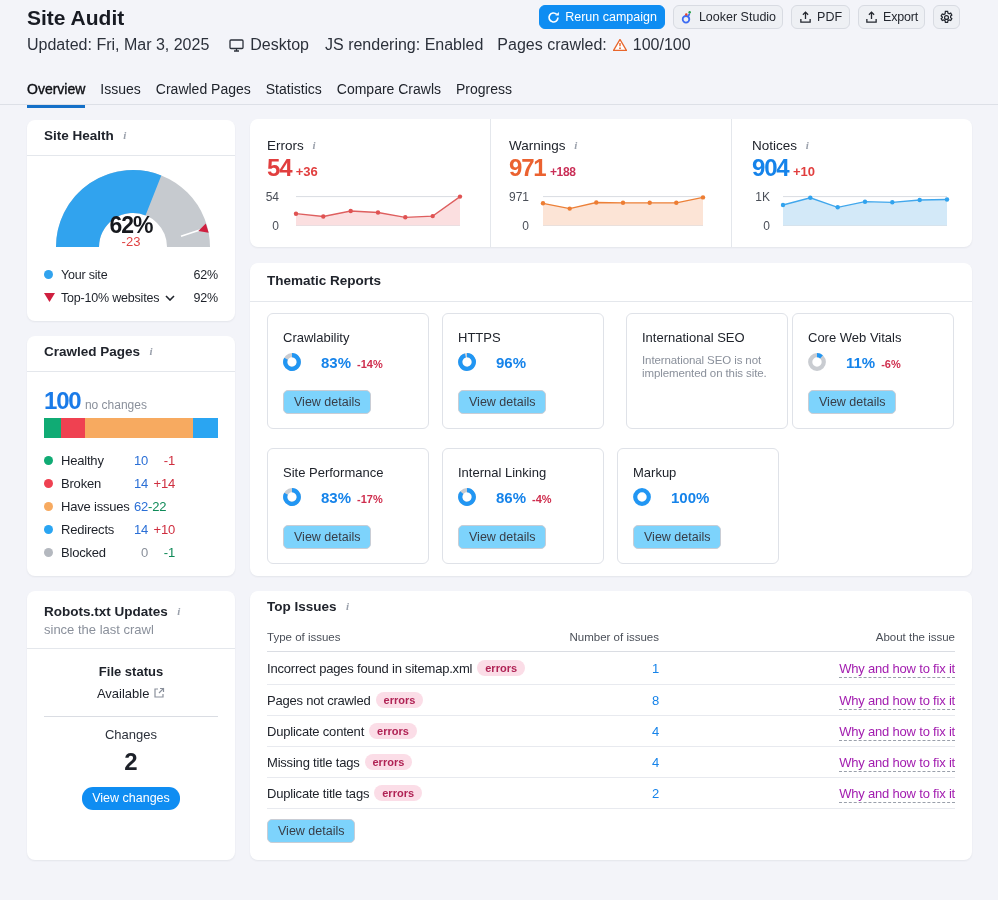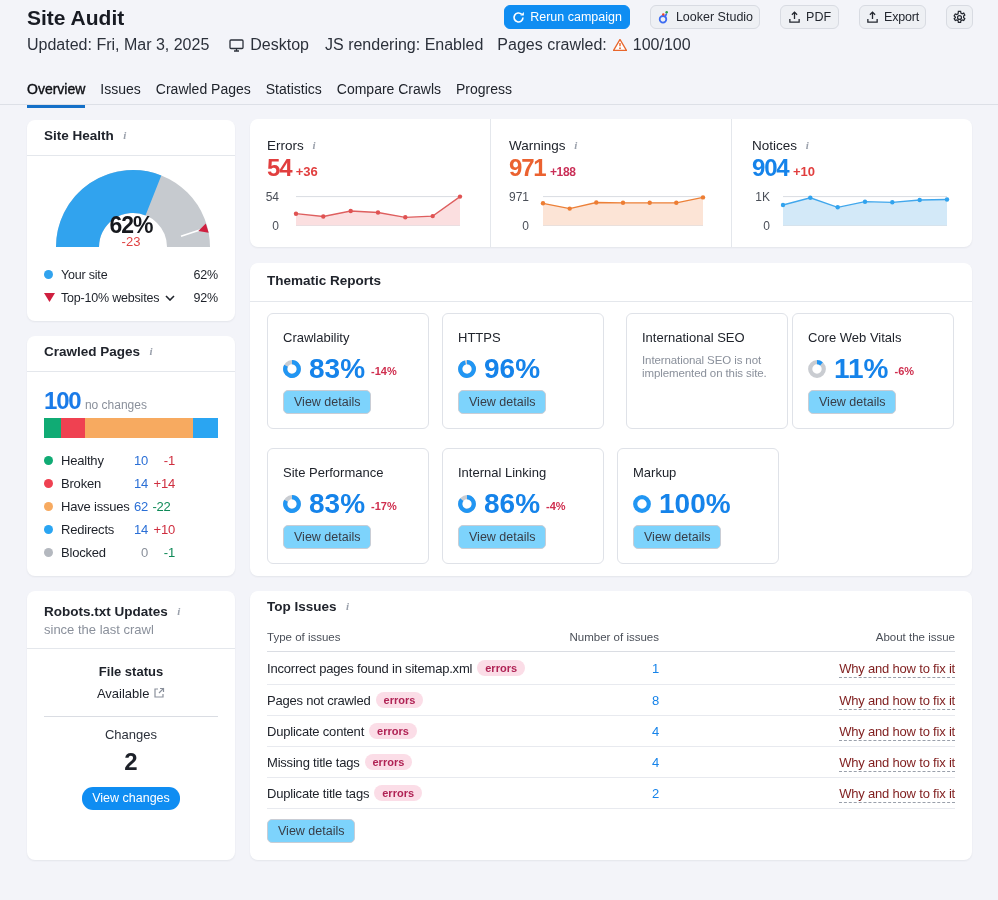--- a/index.html
+++ b/index.html
@@ -3,39 +3,39 @@
 <meta charset="utf-8">
 <style>
 * { margin:0; padding:0; box-sizing:border-box; }
 html,body { width:998px; height:900px; background:#f3f4f9; font-family:"Liberation Sans",sans-serif; color:#1d2129; overflow:hidden; }
 .page { width:998px; height:900px; position:relative; }
 .card { background:#fff; border-radius:8px; box-shadow:0 1px 2px rgba(30,40,60,.07); position:absolute; }
 .ititle { font-size:13.5px; font-weight:bold; color:#20242c; }
 .info { display:inline-block; width:13px; height:13px; color:#9aa0ab; font-size:11px; text-align:center; line-height:13px; font-family:"Liberation Serif",serif; font-style:italic; font-weight:bold; vertical-align:1px; }
 .h1 { position:absolute; left:27px; top:6px; font-size:21px; font-weight:bold; color:#181b23; }
 .meta { position:absolute; left:27px; top:36px; font-size:16px; color:#2c313b; display:flex; align-items:center; gap:6px; }
-.btnrow { position:absolute; right:25px; top:5px; display:flex; gap:20px; }
+.btnrow { position:absolute; right:38px; top:5px; display:flex; gap:8px; }
 .btn { height:24px; border-radius:6px; font-size:12.5px; display:flex; align-items:center; gap:5px; padding:0 8px; background:#eef0f4; border:1px solid #d8dbe2; color:#23272f; }
 .btn.blue { background:#0f8df2; border-color:#0f8df2; color:#fff; }
 .tabs { position:absolute; left:27px; top:81px; display:flex; gap:15px; font-size:14px; color:#20242c; }
 .tab { padding-bottom:8px; }
 .tab.active { color:#101217; -webkit-text-stroke:0.4px #101217; border-bottom:3px solid #1470c8; }
 .tabline { position:absolute; left:0; top:104px; width:998px; height:1px; background:#dde0e7; }
 .vdbtn { display:inline-block; background:#7dd3fc; border:1px solid #c9cdd5; border-radius:5px; font-size:12.5px; color:#383d47; padding:4px 10px; }
 .legrow { display:flex; align-items:center; letter-spacing:-0.2px; }
 .dot { width:9px; height:9px; border-radius:50%; margin-right:8px; flex:none; }
 .tcard { position:absolute; width:162px; height:116px; border:1px solid #dfe2e8; border-radius:6px; }
 .tcard .tt { position:absolute; left:15px; top:16px; font-size:13px; color:#20242c; }
 .tcard .pct { position:absolute; left:15px; top:39px; display:flex; align-items:center; }
-.tcard .pv { font-size:28px; font-weight:bold; color:#1583ea; margin-left:8px; }
+.tcard .pv { font-size:15px; font-weight:bold; color:#1583ea; margin-left:20px; }
 .tcard .pd { font-size:11px; font-weight:bold; color:#cf2e4e; margin-left:6px; margin-top:4px; }
 .tcard .vd { position:absolute; left:15px; top:76px; }
 .ti-row { display:flex; align-items:center; height:31px; border-bottom:1px solid #e8eaef; font-size:13px; letter-spacing:-0.2px; color:#20242c; }
 .pill { background:#fbdde7; color:#b02355; font-size:11px; font-weight:bold; border-radius:9px; padding:2px 8px; margin-left:5px; letter-spacing:0; }
-.fix { color:#7f1d1d; border-bottom:1px dashed #9aa0ab; padding-bottom:1px;margin-left:28px; }
+.fix { color:#a21caf; border-bottom:1px dashed #9aa0ab; padding-bottom:1px;margin-left:28px; }
 .num { color:#1583ea; }
 </style>
 </head>
 <body>
 <div class="page">
   <div class="h1">Site Audit</div>
   <div class="meta">
     <span>Updated: Fri, Mar 3, 2025</span>
     <span style="width:8px"></span>
     <svg width="15" height="13" viewBox="0 0 15 13" fill="none" stroke="#2c313b" stroke-width="1.3">
@@ -123,21 +123,21 @@
       <span style="font-size:12px; color:#8a909b;"> no changes</span>
       <div style="display:flex; height:20px; margin-top:3px;">
         <div style="width:10%; background:#10ab74;"></div>
         <div style="width:13.5%; background:#ef4151;"></div>
         <div style="width:62%; background:#f7aa60;"></div>
         <div style="width:14.5%; background:#2aa5f2;"></div>
       </div>
       <div style="font-size:13px; margin-top:11px; margin-right:43px;">
         <div class="legrow" style="height:23px;"><span class="dot" style="background:#10ab74;"></span>Healthy<span style="margin-left:auto;color:#2a6fd6;">10</span><span style="width:27px;text-align:right;color:#cf2e3f;">-1</span></div>
         <div class="legrow" style="height:23px;"><span class="dot" style="background:#ef4151;"></span>Broken<span style="margin-left:auto;color:#2a6fd6;">14</span><span style="width:27px;text-align:right;color:#cf2e3f;">+14</span></div>
-        <div class="legrow" style="height:23px;"><span class="dot" style="background:#f7aa60;"></span>Have issues<span style="margin-left:auto;color:#2a6fd6;">62</span><span style="width:27px;text-align:center;color:#0f8a58;">-22</span></div>
+        <div class="legrow" style="height:23px;"><span class="dot" style="background:#f7aa60;"></span>Have issues<span style="margin-left:auto;color:#2a6fd6;">62</span><span style="width:27px;text-align:left;color:#0f8a58;">-22</span></div>
         <div class="legrow" style="height:23px;"><span class="dot" style="background:#2aa5f2;"></span>Redirects<span style="margin-left:auto;color:#2a6fd6;">14</span><span style="width:27px;text-align:right;color:#cf2e3f;">+10</span></div>
         <div class="legrow" style="height:23px;"><span class="dot" style="background:#b4b8bf;"></span>Blocked<span style="margin-left:auto;color:#8a909b;">0</span><span style="width:27px;text-align:right;color:#0f8a58;">-1</span></div>
       </div>
     </div>
   </div>
 
   <div class="card" id="robots" style="left:27px; top:591px; width:208px; height:269px;">
     <div style="padding:11px 17px 2px;"><span class="ititle">Robots.txt Updates</span> <span class="info">i</span></div>
     <div style="padding:0 17px 11px; font-size:13px; color:#8a909b;">since the last crawl</div>
     <div style="height:1px; background:#e4e7ec;"></div>

